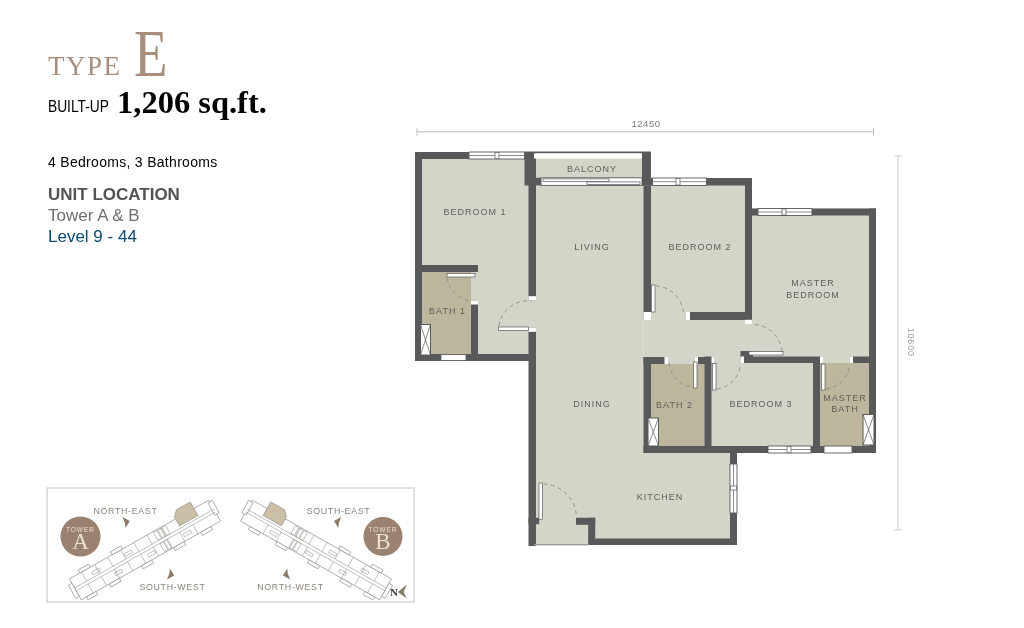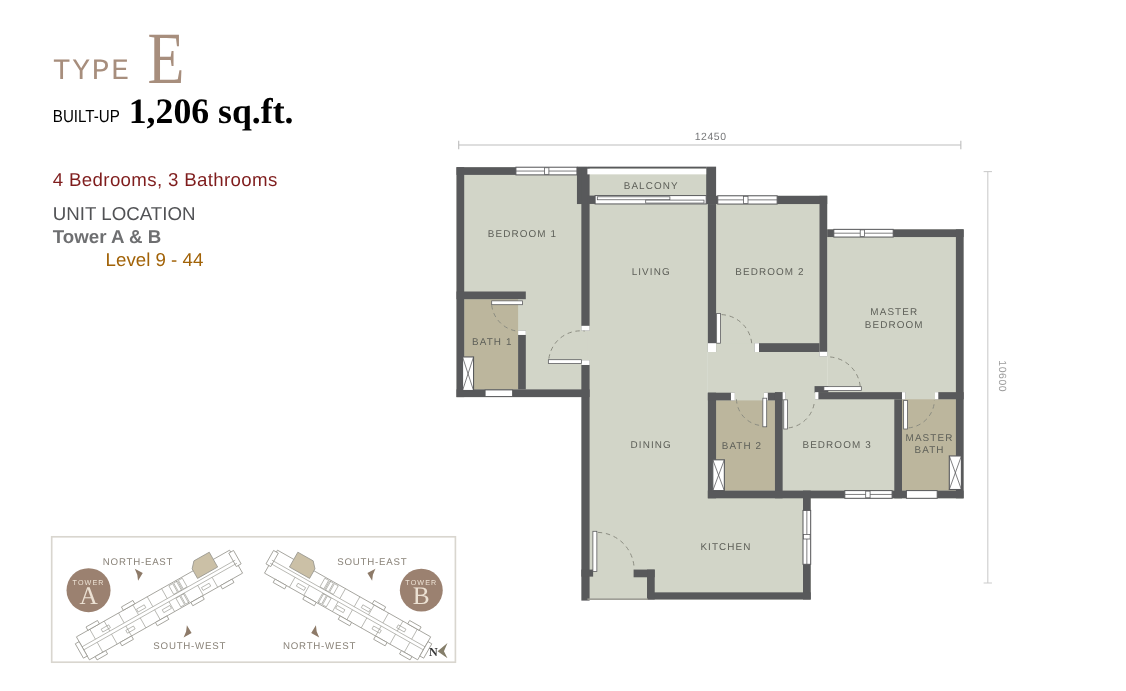--- a/index.html
+++ b/index.html
@@ -5,36 +5,36 @@
   html,body{margin:0;padding:0;background:#ffffff;}
   #page{position:relative;width:1024px;height:628px;background:#ffffff;overflow:hidden;
         font-family:"Liberation Sans", sans-serif;}
   .abs{position:absolute;}
 </style>
 </head>
 <body>
 <div id="page">
 
   <div class="abs" style="left:48px;top:30px;width:330px;height:56px;color:#a78e7d;">
-    <span style="font-family:Liberation Mono, monospace;font-size:27px;letter-spacing:1.5px;position:absolute;left:0;top:21px;text-align:right;">TYPE</span>
+    <span style="font-family:Liberation Serif, serif;font-size:27px;letter-spacing:1.5px;position:absolute;left:0;top:21px;text-align:right;">TYPE</span>
     <span style="font-family:'Liberation Serif',serif;font-size:67px;position:absolute;left:86px;top:-15px;transform:scaleX(0.82);transform-origin:0 0;">E</span>
   </div>
 
   <div class="abs" style="left:48px;top:86px;width:340px;height:40px;color:#000000;">
     <span style="font-size:16px;letter-spacing:0;position:absolute;left:0;top:12px;transform:scaleX(0.86);transform-origin:0 0;">BUILT-UP</span>
     <span style="font-family:'Liberation Serif',serif;font-size:32.5px;font-weight:bold;position:absolute;left:69px;top:-2.5px;">1,206 sq.ft.</span>
   </div>
 
-  <div class="abs" style="left:48px;top:154px;font-size:17px;letter-spacing:0.3px;color:#7f1d1d;">4 Bedrooms, 3 Bathrooms</div>
-
-  <div class="abs" style="left:48px;top:185px;font-size:17px;font-weight:normal;color:#515255;">UNIT LOCATION</div>
-
-  <div class="abs" style="left:48px;top:206px;font-size:17px;color:#6e6f71;font-weight:bold;">Tower A &amp; B</div>
-
-  <div class="abs" style="left:48px;top:227px;font-size:17px;color:#a16207;margin-left:48px;">Level 9 - 44</div>
+  <div class="abs" style="left:48px;top:154px;font-size:14px;letter-spacing:0.3px;color:#000000;">4 Bedrooms, 3 Bathrooms</div>
+
+  <div class="abs" style="left:48px;top:185px;font-size:17px;font-weight:bold;color:#515255;">UNIT LOCATION</div>
+
+  <div class="abs" style="left:48px;top:206px;font-size:17px;color:#6e6f71;">Tower A &amp; B</div>
+
+  <div class="abs" style="left:48px;top:227px;font-size:17px;color:#0c4a6e;">Level 9 - 44</div>
 
   <svg class="abs" style="left:0;top:0;" width="1024" height="628" viewBox="0 0 1024 628">
     <g>
 
       <g stroke="#bdbdbd" stroke-width="1">
         <line x1="417" y1="131.8" x2="873.5" y2="131.8"></line>
         <line x1="417" y1="128" x2="417" y2="135.6"></line>
         <line x1="873.5" y1="128" x2="873.5" y2="135.6"></line>
       </g>
 

